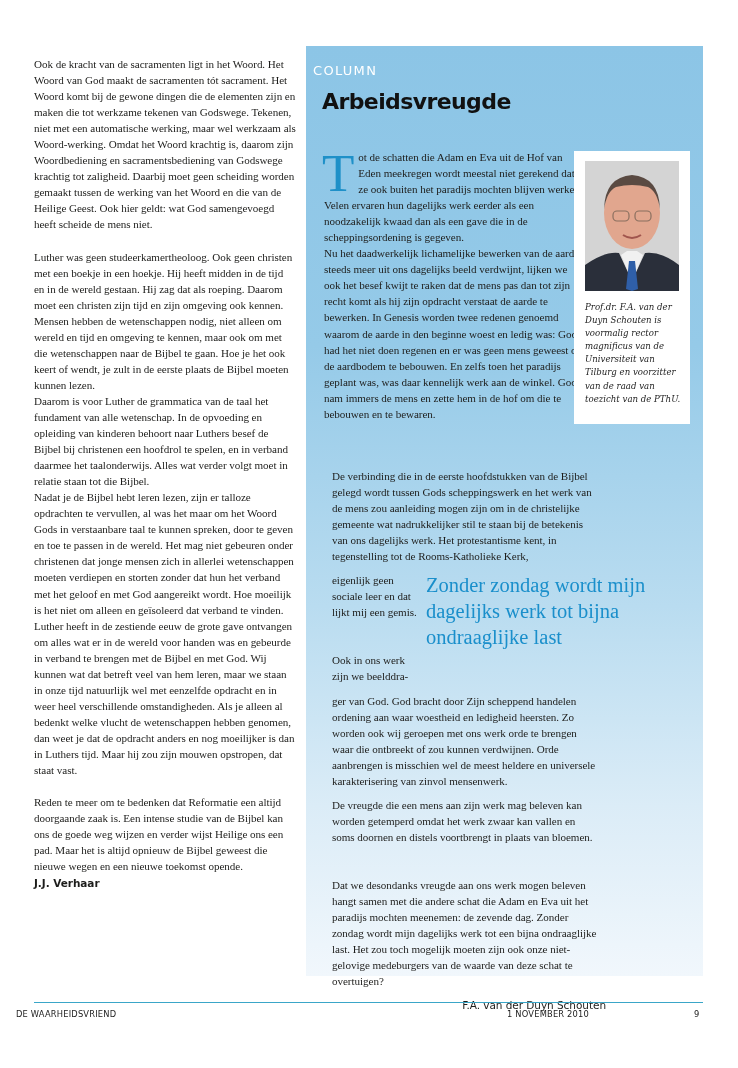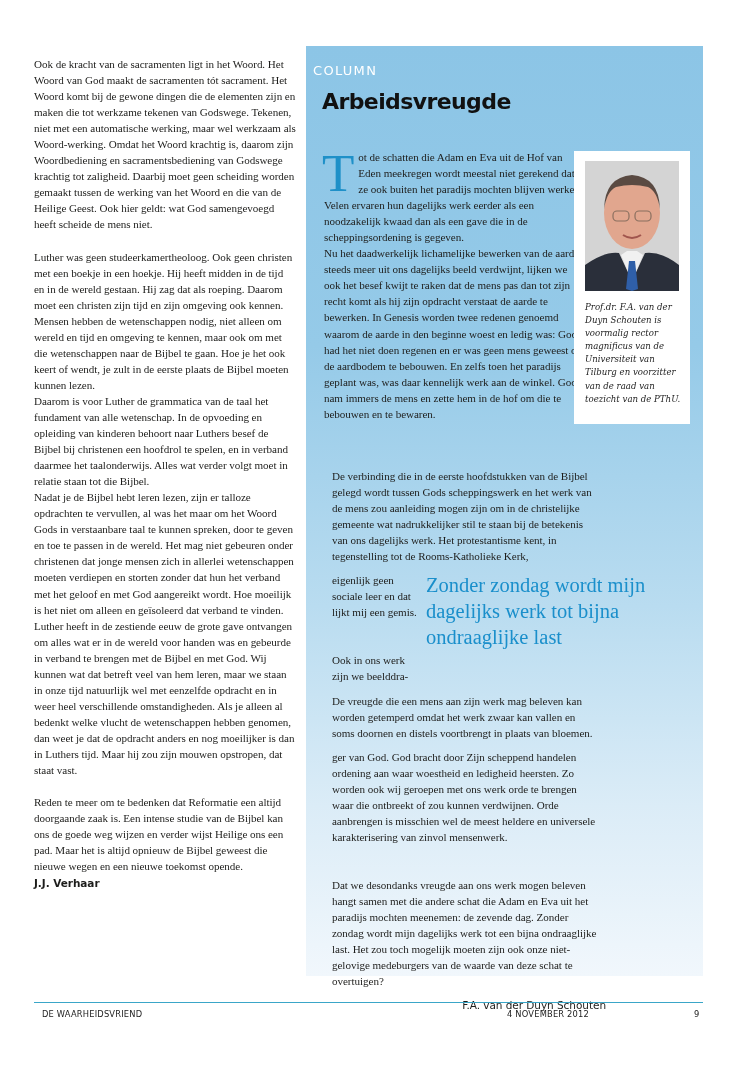--- a/index.html
+++ b/index.html
@@ -115,26 +115,26 @@
       </svg>
     </div>
     <div class="caption">Prof.dr. F.A. van der Duyn Schouten is voormalig rector magnificus van de Universiteit van Tilburg en voorzitter van de raad van toezicht van de PThU.</div>
   </div>
 
   <div class="body-wide">
     <p>De verbinding die in de eerste hoofdstukken van de Bijbel gelegd wordt tussen Gods scheppingswerk en het werk van de mens zou aanleiding mogen zijn om in de christelijke gemeente wat nadrukkelijker stil te staan bij de betekenis van ons dagelijks werk. Het protestantisme kent, in tegenstelling tot de Rooms-Katholieke Kerk,</p>
     <p class="narrow">eigenlijk geen sociale leer en dat lijkt mij een gemis.</p>
     <div class="gap"></div>
     <p class="narrow">Ook in ons werk zijn we beelddra-</p>
+    <p>ger van God. God bracht door Zijn scheppend handelen ordening aan waar woestheid en ledigheid heersten. Zo worden ook wij geroepen met ons werk orde te brengen waar die ontbreekt of zou kunnen verdwijnen. Orde aanbrengen is misschien wel de meest heldere en universele karakterisering van zinvol mensenwerk.</p>
     <p>De vreugde die een mens aan zijn werk mag beleven kan worden getemperd omdat het werk zwaar kan vallen en soms doornen en distels voortbrengt in plaats van bloemen.</p>
-    <p>ger van God. God bracht door Zijn scheppend handelen ordening aan waar woestheid en ledigheid heersten. Zo worden ook wij geroepen met ons werk orde te brengen waar die ontbreekt of zou kunnen verdwijnen. Orde aanbrengen is misschien wel de meest heldere en universele karakterisering van zinvol mensenwerk.</p>
     <div class="gap"></div>
     <p>Dat we desondanks vreugde aan ons werk mogen beleven hangt samen met die andere schat die Adam en Eva uit het paradijs mochten meenemen: de zevende dag. Zonder zondag wordt mijn dagelijks werk tot een bijna ondraaglijke last. Het zou toch mogelijk moeten zijn ook onze niet-gelovige medeburgers van de waarde van deze schat te overtuigen?</p>
     <div class="sig-right">F.A. van der Duyn Schouten</div>
   </div>
 
   <div class="pullquote">Zonder zondag wordt mijn dagelijks werk tot bijna ondraaglijke last</div>
 </div>
 
 <div class="footer-rule"></div>
-<div class="footer" style="left:42px;">DE WAARHEIDSVRIEND</div>
-<div class="footer" style="left:507px;">4 NOVEMBER 2012</div>
+<div class="footer" style="left:16px;">DE WAARHEIDSVRIEND</div>
+<div class="footer" style="left:507px;">1 NOVEMBER 2010</div>
 <div class="footer" style="left:694px;">9</div>
 
 </body></html>

